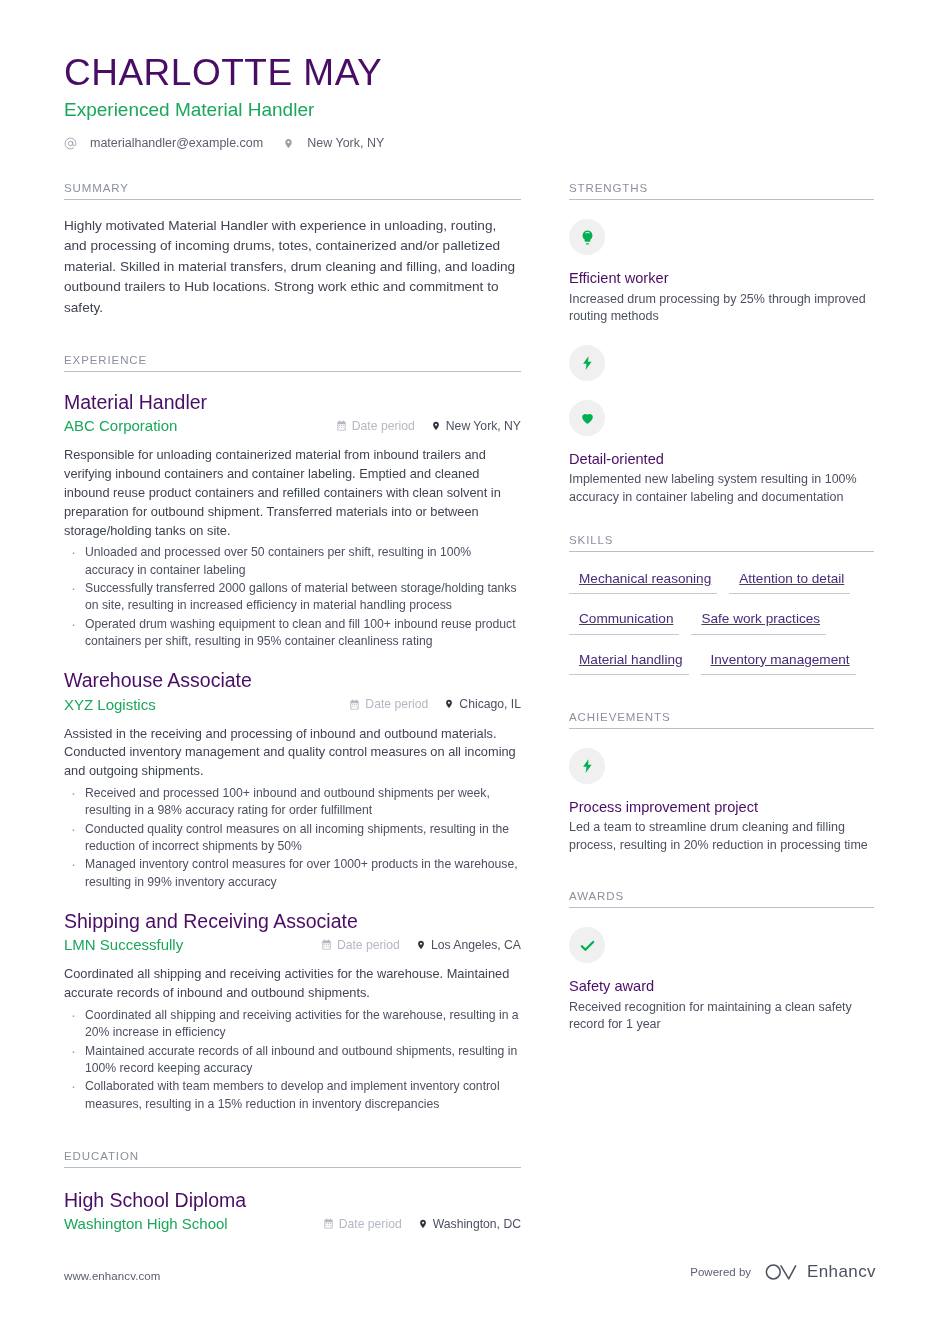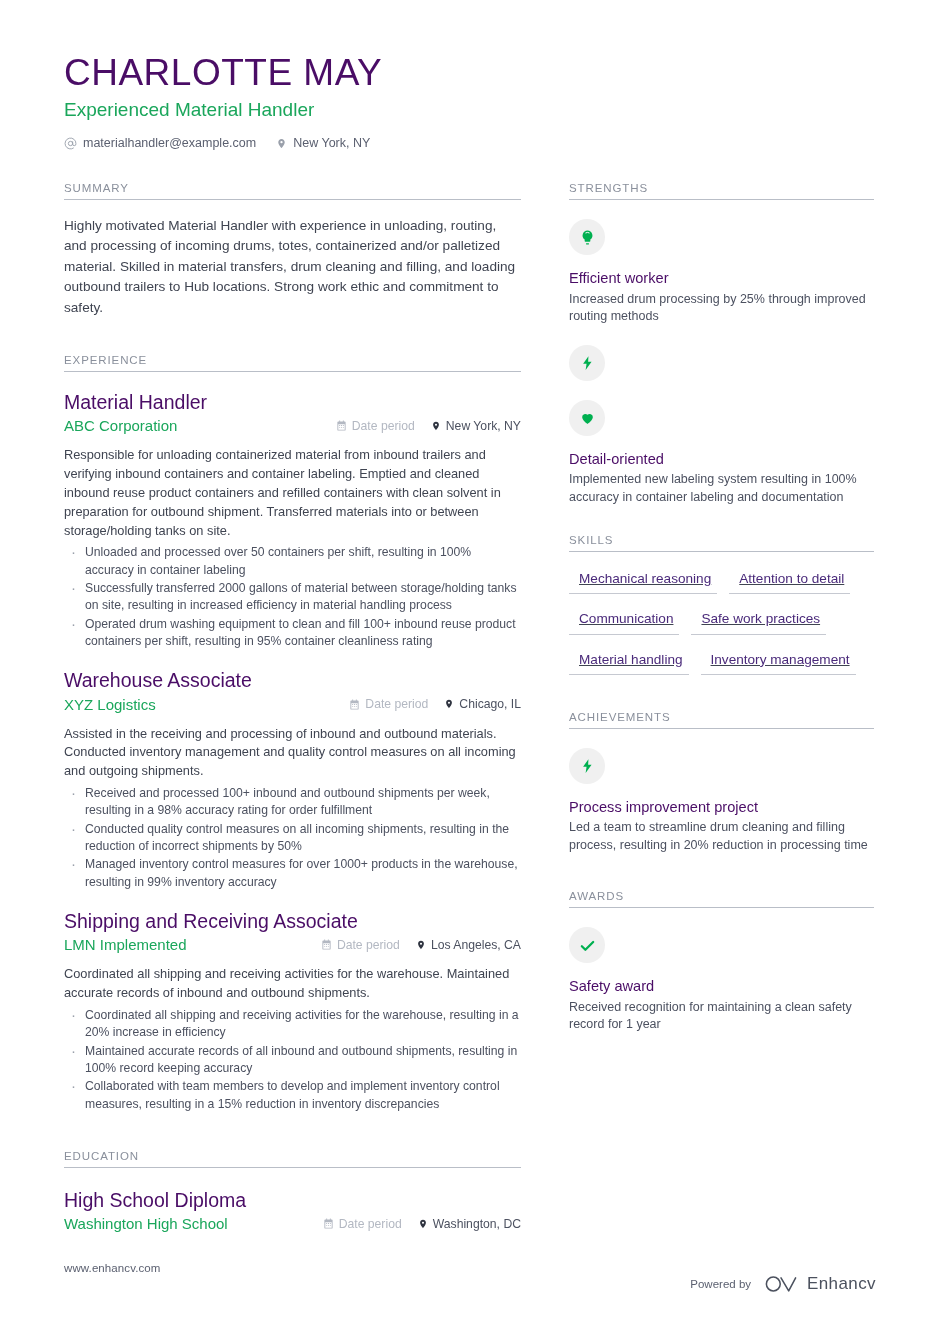--- a/index.html
+++ b/index.html
@@ -37,21 +37,21 @@
     line-height: 1.2;
   }
   .contact-row {
     margin-top: 14px;
     display: flex;
     align-items: center;
     gap: 20px;
     font-size: 12.5px;
     color: #5b6070;
   }
-  .contact-item { display: flex; align-items: center; gap: 6px; text-align: center; }
+  .contact-item { display: flex; align-items: center; gap: 13px; text-align: center; }
   .contact-item .ic { color: #9aa0ab; display: inline-flex; align-items: center; }
   .contact-item .ic svg { display: block; }
 
   
   .col-left { position: absolute; left: 64px; top: 182px; width: 457px; }
   .col-right { position: absolute; left: 569px; top: 182px; width: 305px; }
 
   
   .sec { margin-bottom: 0; }
   .sec-title {
@@ -192,24 +192,23 @@
     line-height: 1.25;
   }
 
   
   .footer {
     position: absolute;
     left: 64px;
     right: 64px;
     top: 1262px;
     display: flex;
-    align-items: flex-start;
+    align-items: flex-end;
     font-size: 11.5px;
     color: #5b6070;
-    flex-direction: column;
   }
   .footer-site { letter-spacing: 0.1px; }
   .footer-right {
     margin-left: auto;
     display: flex;
     align-items: center;
     gap: 13px;
   }
   .powered { font-size: 11.5px; color: #5b6070; }
   .brand { display: flex; align-items: center; gap: 9px; }
@@ -322,21 +321,21 @@
         <ul class="bullets">
           <li>Received and processed 100+ inbound and outbound shipments per week, resulting in a 98% accuracy rating for order fulfillment</li>
           <li>Conducted quality control measures on all incoming shipments, resulting in the reduction of incorrect shipments by 50%</li>
           <li>Managed inventory control measures for over 1000+ products in the warehouse, resulting in 99% inventory accuracy</li>
         </ul>
       </div>
 
       <div class="entry">
         <h2 class="entry-title">Shipping and Receiving Associate</h2>
         <div class="entry-meta">
-          <span class="entry-company">LMN Implemented</span>
+          <span class="entry-company">LMN Successfully</span>
           <span class="entry-right">
             <span class="meta-chip meta-date">
               <span class="ic">
                 <svg width="11" height="11" viewBox="0 0 24 24" fill="currentColor">
                   <path d="M7 1v2H5a2 2 0 0 0-2 2v16a2 2 0 0 0 2 2h14a2 2 0 0 0 2-2V5a2 2 0 0 0-2-2h-2V1h-2v2H9V1H7zm12 8v12H5V9h14zM7 11v2h2v-2H7zm4 0v2h2v-2h-2zm4 0v2h2v-2h-2zM7 15v2h2v-2H7zm4 0v2h2v-2h-2zm4 0v2h2v-2h-2z"></path>
                 </svg>
               </span>
               <span>Date period</span>
             </span>
             <span class="meta-chip meta-loc">

